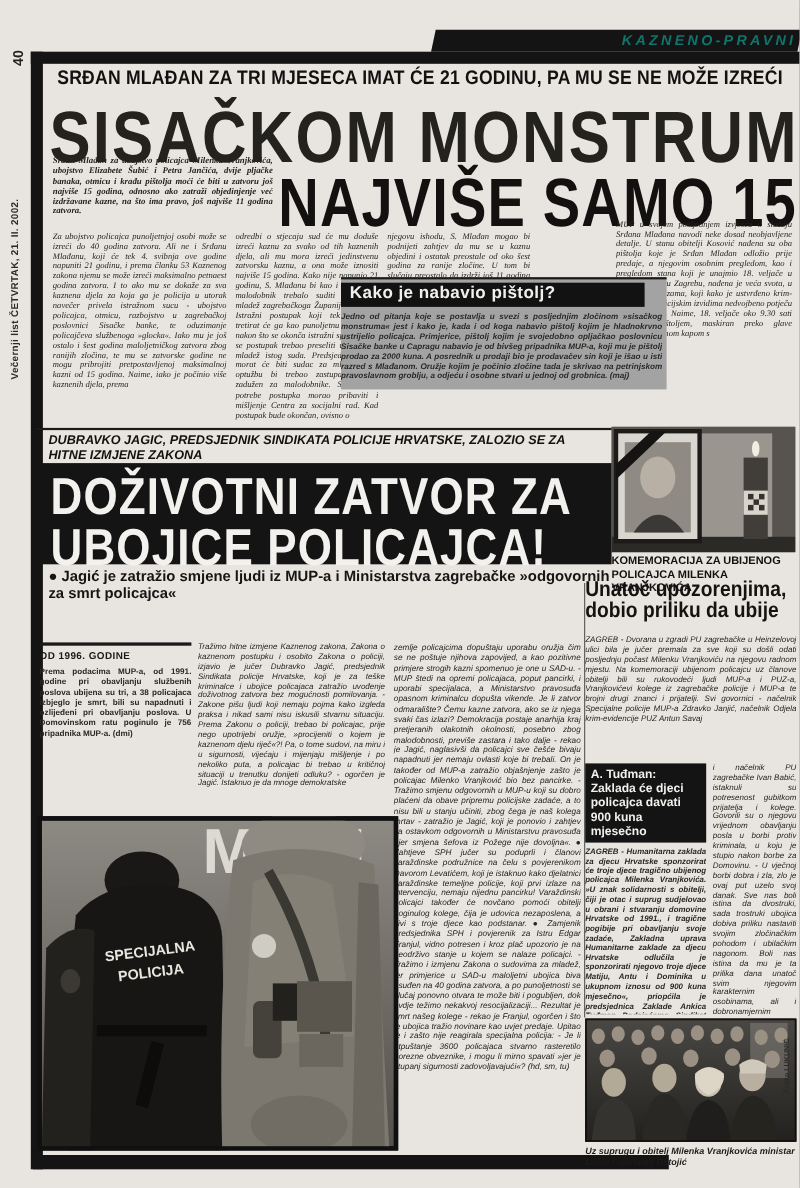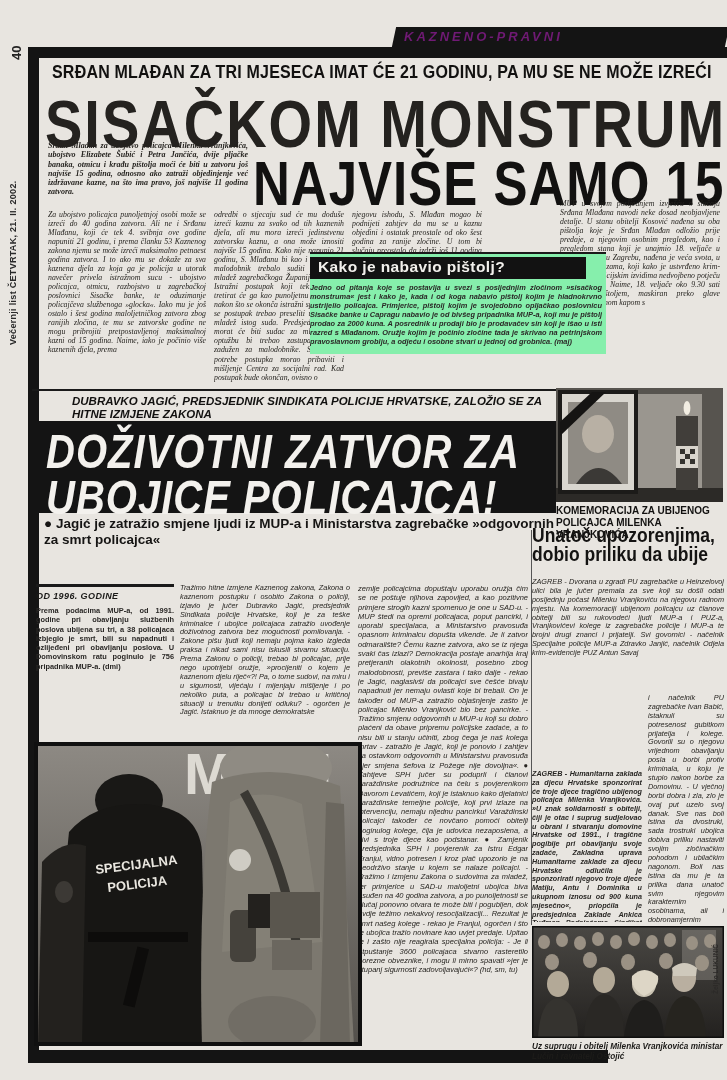--- a/index.html
+++ b/index.html
@@ -22,21 +22,21 @@
 </style>
 </head>
 <body>
 
 <div id="page">
 
   <div class="abs vert" style="left:9px;top:60px;font-size:13px;font-weight:bold;color:#222;">40</div>
   <div class="abs vert" style="left:8px;top:345px;font-size:9px;font-weight:bold;color:#2a2a2a;letter-spacing:.3px;">Večernji list ČETVRTAK, 21. II. 2002.</div>
 
   <div class="abs bar" style="left:394px;top:27px;width:333px;height:20px;transform:skewX(-12deg);"></div>
-  <div class="abs" style="left:404px;top:29px;width:320px;text-align:left;font-size:13px;font-weight:bold;font-style:italic;letter-spacing:3px;color:#701a75;">KAZNENO-PRAVNI</div>
+  <div class="abs" style="left:404px;top:29px;width:320px;text-align:right;font-size:13px;font-weight:bold;font-style:italic;letter-spacing:3px;color:#0f766e;">KAZNENO-PRAVNI</div>
 
   <div class="abs bar" style="left:28px;top:47px;width:699px;height:11px;"></div>
   <div class="abs bar" style="left:28px;top:47px;width:11px;height:1016px;"></div>
   <div class="abs bar" style="left:30px;top:1050px;width:578px;height:13px;"></div>
 
   <div class="abs kick" style="left:52px;top:62px;width:668px;font-size:16px;letter-spacing:.2px;transform:scaleY(1.12);transform-origin:top left;white-space:nowrap;">SRĐAN MLAĐAN ZA TRI MJESECA IMAT ĆE 21 GODINU, PA MU SE NE MOŽE IZREĆI</div>
 
   <div class="abs" style="left:45px;top:86px;">
     <span class="cond" style="font-size:56px;color:#24221f;letter-spacing:2px;">SISAČKOM MONSTRUMU</span>
   </div>
@@ -44,44 +44,44 @@
     <span class="cond" style="font-size:51px;color:#121110;letter-spacing:1px;transform:scaleY(1.22);">NAJVIŠE SAMO 15</span>
   </div>
 
   <div class="abs ser just clip" style="left:48px;top:141px;width:200px;height:66px;font-weight:bold;font-size:8px;">Srđan Mlađan za ubojstvo policajca Milenka Vranjkovića, ubojstvo Elizabete Šubić i Petra Jančića, dvije pljačke banaka, otmicu i krađu pištolja moći će biti u zatvoru još najviše 15 godina, odnosno ako zatraži objedinjenje već izdržavane kazne, na što ima pravo, još najviše 11 godina zatvora.</div>
 
   <div class="abs ser just clip" style="left:48px;top:210px;width:158px;height:180px;">Za ubojstvo policajca punoljetnjoj osobi može se izreći do 40 godina zatvora. Ali ne i Srđanu Mlađanu, koji će tek 4. svibnja ove godine napuniti 21 godinu, i prema članku 53 Kaznenog zakona njemu se može izreći maksimalno petnaest godina zatvora. I to ako mu se dokaže za sva kaznena djela za koja ga je policija u utorak navečer privela istražnom sucu - ubojstvo policajca, otmicu, razbojstvo u zagrebačkoj poslovnici Sisačke banke, te oduzimanje policajčeva službenoga »glocka«. Iako mu je još ostalo i šest godina maloljetničkog zatvora zbog ranijih zločina, te mu se zatvorske godine ne mogu pribrojiti pretpostavljenoj maksimalnoj kazni od 15 godina. Naime, iako je počinio više kaznenih djela, prema</div>
   <div class="abs ser just clip" style="left:214px;top:210px;width:130px;height:180px;">odredbi o stjecaju sud će mu doduše izreći kaznu za svako od tih kaznenih djela, ali mu mora izreći jedinstvenu zatvorsku kaznu, a ona može iznositi najviše 15 godina. Kako nije napunio 21 godinu, S. Mlađanu bi kao i dok je bio malodobnik trebalo suditi vijeće za mladež zagrebačkoga Županijskog suda. Istražni postupak koji tek predstoji tretirat će ga kao punoljetnu osobu, ali nakon što se okonča istražni spis cijeli bi se postupak trebao preseliti u Odjel za mladež istog suda. Predsjednik vijeća morat će biti sudac za mladež, a i optužbu bi trebao zastupati tužitelj zadužen za malodobnike. Sud bi za potrebe postupka morao pribaviti i mišljenje Centra za socijalni rad. Kad postupak bude okončan, ovisno o</div>
   <div class="abs ser just clip" style="left:352px;top:210px;width:130px;height:180px;">njegovu ishodu, S. Mlađan mogao bi podnijeti zahtjev da mu se u kaznu objedini i ostatak preostale od oko šest godina za ranije zločine. U tom bi slučaju preostalo da izdrži još 11 godina zatvora. A nakon izdržane više od polovice kazne mogao bi zatražiti i pomilovanje.</div>
   <div class="abs ser just clip" style="left:560px;top:199px;width:160px;height:190px;">MUP u svojem posljednjem izvješću o slučaju Srđana Mlađana navodi neke dosad neobjavljene detalje. U stanu obitelji Kosović nađena su oba pištolja koje je Srđan Mlađan odložio prije predaje, a njegovim osobnim pregledom, kao i pregledom stana koji je unajmio 18. veljače u Jakšićevoj 22 u Zagrebu, nađena je veća svota, u kunama i devizama, koji kako je ustvrđeno krim-obradom i policijskim izvidima nedvojbeno potječu od razbojstva. Naime, 18. veljače oko 9.30 sati naoružan pištoljem, maskiran preko glave navučenom crnom kapom s</div>
 
-  <div class="abs" style="left:310px;top:252px;width:296px;height:102px;background:#86efac;">
+  <div class="abs" style="left:310px;top:252px;width:296px;height:102px;background:#a3a3a3;">
     <div class="rule" style="width:100%;height:2px;"></div>
     <div class="whitebox-title" style="margin-top:3px;width:262px;height:21px;font-size:15.5px;padding:1px 6px 0 8px;letter-spacing:.4px;">Kako je nabavio pištolj?</div>
     <div class="just clip" style="margin-top:4px;width:292px;height:104px;font-size:7.4px;line-height:1.22;font-weight:bold;color:#2a2826;">Jedno od pitanja koje se postavlja u svezi s posljednjim zločinom »sisačkog monstruma« jest i kako je, kada i od koga nabavio pištolj kojim je hladnokrvno ustrijelio policajca. Primjerice, pištolj kojim je svojedobno opljačkao poslovnicu Sisačke banke u Capragu nabavio je od bivšeg pripadnika MUP-a, koji mu je pištolj prodao za 2000 kuna. A posrednik u prodaji bio je prodavačev sin koji je išao u isti razred s Mlađanom. Oružje kojim je počinio zločine tada je skrivao na petrinjskom pravoslavnom groblju, a odjeću i osobne stvari u jednoj od grobnica. (maj)</div>
   </div>
 
   <div class="abs rule" style="left:32px;top:389px;width:524px;height:2px;"></div>
 
-  <div class="abs kick clip" style="left:72px;top:395px;width:500px;height:26px;font-size:11.5px;line-height:1.1;">DUBRAVKO JAGIĆ, PREDSJEDNIK SINDIKATA POLICIJE HRVATSKE, ZALOŽIO SE ZA HITNE IZMJENE ZAKONA</div>
+  <div class="abs kick clip" style="left:44px;top:395px;width:500px;height:26px;font-size:11.5px;line-height:1.1;">DUBRAVKO JAGIĆ, PREDSJEDNIK SINDIKATA POLICIJE HRVATSKE, ZALOŽIO SE ZA HITNE IZMJENE ZAKONA</div>
 
   <div class="abs bar" style="left:38px;top:421px;width:518px;height:92px;">
-    <div style="padding:5px 0 0 8px;font-style:italic;">
+    <div style="padding:5px 0 0 8px;">
       <span class="cond" style="font-size:40px;color:#f3f1ed;letter-spacing:1px;">DOŽIVOTNI ZATVOR ZA</span><br>
       <span class="cond" style="font-size:40px;color:#f3f1ed;letter-spacing:1px;margin-top:1px;">UBOJICE POLICAJCA!</span>
     </div>
   </div>
 
   <div class="abs" style="left:44px;top:516px;width:512px;font-size:13.5px;line-height:1.16;font-weight:bold;color:#161514;">
     <div><span>●</span> <span>Jagić je zatražio smjene ljudi iz MUP-a i Ministarstva zagrebačke »odgovornih za smrt policajca«</span></div>
   </div>
 
   <div class="abs" style="left:36px;top:584px;width:138px;">
     <div class="rule" style="width:138px;height:3px;"></div>
-    <div style="margin-top:4px;font-size:9px;font-weight:bold;letter-spacing:.4px;font-style:italic;">OD 1996. GODINE</div>
+    <div style="margin-top:4px;font-size:9px;font-weight:bold;letter-spacing:.4px;">OD 1996. GODINE</div>
     <div class="just" style="margin-top:5px;font-size:7.4px;line-height:1.25;font-weight:bold;color:#2a2826;">Prema podacima MUP-a, od 1991. godine pri obavljanju službenih poslova ubijena su tri, a 38 policajaca izbjeglo je smrt, bili su napadnuti i ozlijeđeni pri obavljanju poslova. U Domovinskom ratu poginulo je 756 pripadnika MUP-a. (dmi)</div>
   </div>
 
   <div class="abs sans7 just clip" style="left:180px;top:584px;width:170px;height:154px;">Tražimo hitne izmjene Kaznenog zakona, Zakona o kaznenom postupku i osobito Zakona o policiji, izjavio je jučer Dubravko Jagić, predsjednik Sindikata policije Hrvatske, koji je za teške kriminalce i ubojice policajaca zatražio uvođenje doživotnog zatvora bez mogućnosti pomilovanja. - Zakone pišu ljudi koji nemaju pojma kako izgleda praksa i nikad sami nisu iskusili stvarnu situaciju. Prema Zakonu o policiji, trebao bi policajac, prije nego upotrijebi oružje, »procijeniti o kojem je kaznenom djelu riječ«?! Pa, o tome sudovi, na miru i u sigurnosti, vijećaju i mijenjaju mišljenje i po nekoliko puta, a policajac bi trebao u kritičnoj situaciji u trenutku donijeti odluku? - ogorčen je Jagić. Istaknuo je da mnoge demokratske</div>
   <div class="abs sans7 just clip" style="left:358px;top:584px;width:170px;height:462px;font-size:7.5px;line-height:1.24;">zemlje policajcima dopuštaju uporabu oružja čim se ne poštuje njihova zapovijed, a kao pozitivne primjere strogih kazni spomenuo je one u SAD-u. - MUP štedi na opremi policajaca, poput pancirki, i uporabi specijalaca, a Ministarstvo pravosuđa opasnom kriminalcu dopušta vikende. Je li zatvor odmaralište? Čemu kazne zatvora, ako se iz njega svaki čas izlazi? Demokracija postaje anarhija kraj pretjeranih olakotnih okolnosti, posebno zbog malodobnosti, previše zastara i tako dalje - rekao je Jagić, naglasivši da policajci sve češće bivaju napadnuti jer nemaju ovlasti koje bi trebali. On je također od MUP-a zatražio objašnjenje zašto je policajac Milenko Vranjković bio bez pancirke. - Tražimo smjenu odgovornih u MUP-u koji su dobro plaćeni da obave pripremu policijske zadaće, a to nisu bili u stanju učiniti, zbog čega je naš kolega mrtav - zatražio je Jagić, koji je ponovio i zahtjev za ostavkom odgovornih u Ministarstvu pravosuđa »jer smjena šefova iz Požege nije dovoljna«. ● Zahtjeve SPH jučer su poduprli i članovi varaždinske podružnice na čelu s povjerenikom Davorom Levatićem, koji je istaknuo kako djelatnici varaždinske temeljne policije, koji prvi izlaze na intervenciju, nemaju nijednu pancirku! Varaždinski policajci također će novčano pomoći obitelji poginulog kolege, čija je udovica nezaposlena, a živi s troje djece kao podstanar. ● Zamjenik predsjednika SPH i povjerenik za Istru Edgar Franjul, vidno potresen i kroz plač upozorio je na neodrživo stanje u kojem se nalaze policajci. - Tražimo i izmjenu Zakona o sudovima za mladež, jer primjerice u SAD-u maloljetni ubojica biva osuđen na 40 godina zatvora, a po punoljetnosti se slučaj ponovno otvara te može biti i pogubljen, dok ovdje težimo nekakvoj resocijalizaciji... Rezultat je smrt našeg kolege - rekao je Franjul, ogorčen i što je ubojica tražio novinare kao uvjet predaje. Upitao je i zašto nije reagirala specijalna policija: - Je li otpuštanje 3600 policajaca stvarno rasteretilo porezne obveznike, i mogu li mirno spavati »jer je stupanj sigurnosti zadovoljavajući«? (hd, sm, tu)</div>
 
   <div class="abs" style="left:34px;top:742px;width:328px;height:304px;background:#111;padding:0;">
     <svg width="328" height="304" viewBox="0 0 328 304">
       <defs>
         <linearGradient id="pgbg" x1="0" y1="0" x2="0" y2="1">
@@ -152,20 +152,23 @@
         <ellipse cx="131" cy="20" rx="3.4" ry="7" fill="#f2ede2"></ellipse>
       </g>
     </svg>
   </div>
   <div class="abs kick" style="left:556px;top:505px;width:168px;font-size:10px;line-height:1.2;">KOMEMORACIJA ZA UBIJENOG POLICAJCA MILENKA VRANJKOVIĆA</div>
 
   <div class="abs" style="left:532px;top:526px;width:195px;font-size:17.5px;line-height:.98;font-weight:bold;color:#141312;transform:scaleY(1.12);transform-origin:top left;">Unatoč upozorenjima, dobio priliku da ubije</div>
 
   <div class="abs sans7 just clip" style="left:532px;top:578px;width:192px;height:114px;">ZAGREB - Dvorana u zgradi PU zagrebačke u Heinzelovoj ulici bila je jučer premala za sve koji su došli odati posljednju počast Milenku Vranjkoviću na njegovu radnom mjestu. Na komemoraciji ubijenom policajcu uz članove obitelji bili su rukovodeći ljudi MUP-a i PUZ-a, Vranjkovićevi kolege iz zagrebačke policije i MUP-a te brojni drugi znanci i prijatelji. Svi govornici - načelnik Specijalne policije MUP-a Zdravko Janjić, načelnik Odjela krim-evidencije PUZ Antun Savaj</div>
 
+  <div class="abs bar" style="left:532px;top:694px;width:110px;height:72px;">
+    <div style="padding:4px 5px;font-size:11px;line-height:1.18;font-weight:bold;color:#f2f0ec;">A. Tuđman: Zaklada će djeci policajca davati 900 kuna mjesečno</div>
+  </div>
   <div class="abs just clip" style="left:532px;top:770px;width:110px;height:152px;font-size:7.2px;line-height:1.22;font-weight:bold;color:#292724;">ZAGREB - Humanitarna zaklada za djecu Hrvatske sponzorirat će troje djece tragično ubijenog policajca Milenka Vranjkovića. »U znak solidarnosti s obitelji, čiji je otac i suprug sudjelovao u obrani i stvaranju domovine Hrvatske od 1991., i tragične pogibije pri obavljanju svoje zadaće, Zakladna uprava Humanitarne zaklade za djecu Hrvatske odlučila je sponzorirati njegovo troje djece Matiju, Antu i Dominika u ukupnom iznosu od 900 kuna mjesečno«, priopćila je predsjednica Zaklade Ankica Tuđman. Podsjećamo, Sindikat policije Hrvatske otvorio je za obitelj poginulog kolege i žiroračun pod brojem 30102-677-26287.</div>
 
   <div class="abs sans7 just clip" style="left:648px;top:694px;width:76px;height:230px;">i načelnik PU zagrebačke Ivan Babić, istaknuli su potresenost gubitkom prijatelja i kolege. Govorili su o njegovu vrijednom obavljanju posla u borbi protiv kriminala, u koju je stupio nakon borbe za Domovinu. - U vječnoj borbi dobra i zla, zlo je ovaj put uzelo svoj danak. Sve nas boli istina da dvostruki, sada trostruki ubojica dobiva priliku nastaviti svojim zločinačkim pohodom i ubilačkim nagonom. Boli nas istina da mu je ta prilika dana unatoč svim njegovim karakternim osobinama, ali i dobronamjernim kolegijalnim upozorenjima da tu priliku ne dobije. Našem Milenku nije data prilika - zaključio je načelnik Babić. (mma)</div>
 
   <div class="abs" style="left:532px;top:926px;width:192px;height:112px;background:#1d1c1a;">
     <svg width="192" height="112" viewBox="0 0 192 112">
       <defs>
         <linearGradient id="cbg" x1="0" y1="0" x2="0" y2="1">
           <stop offset="0" stop-color="#4a4844"></stop>
             <stop offset="1" stop-color="#23211f"></stop>

